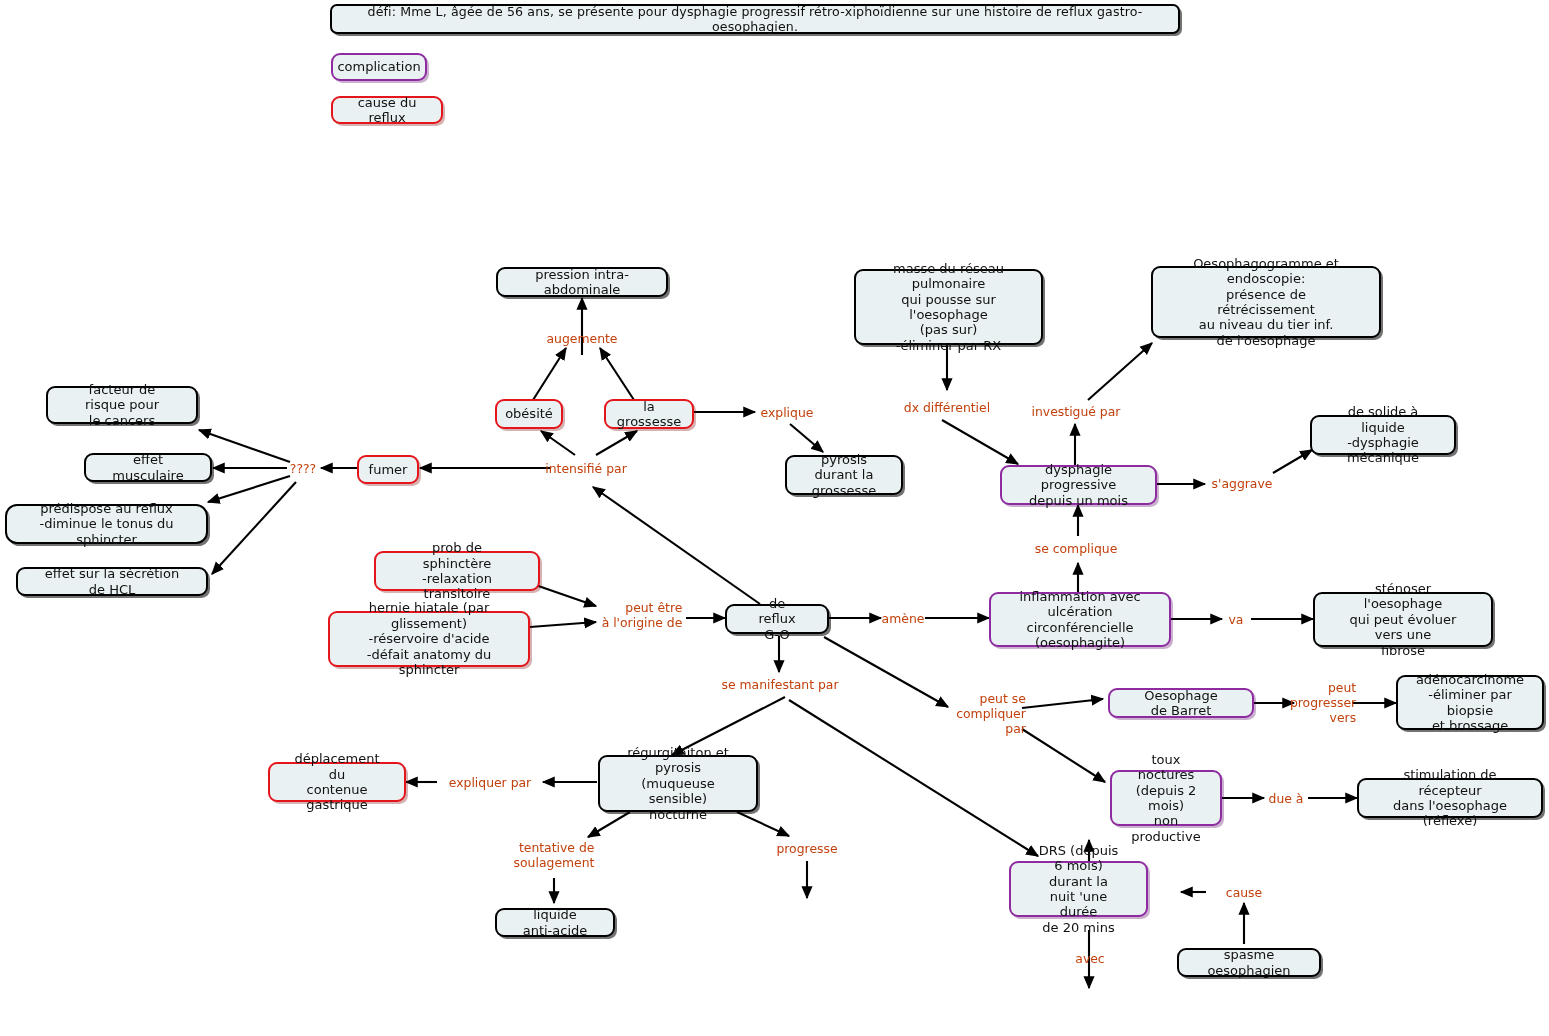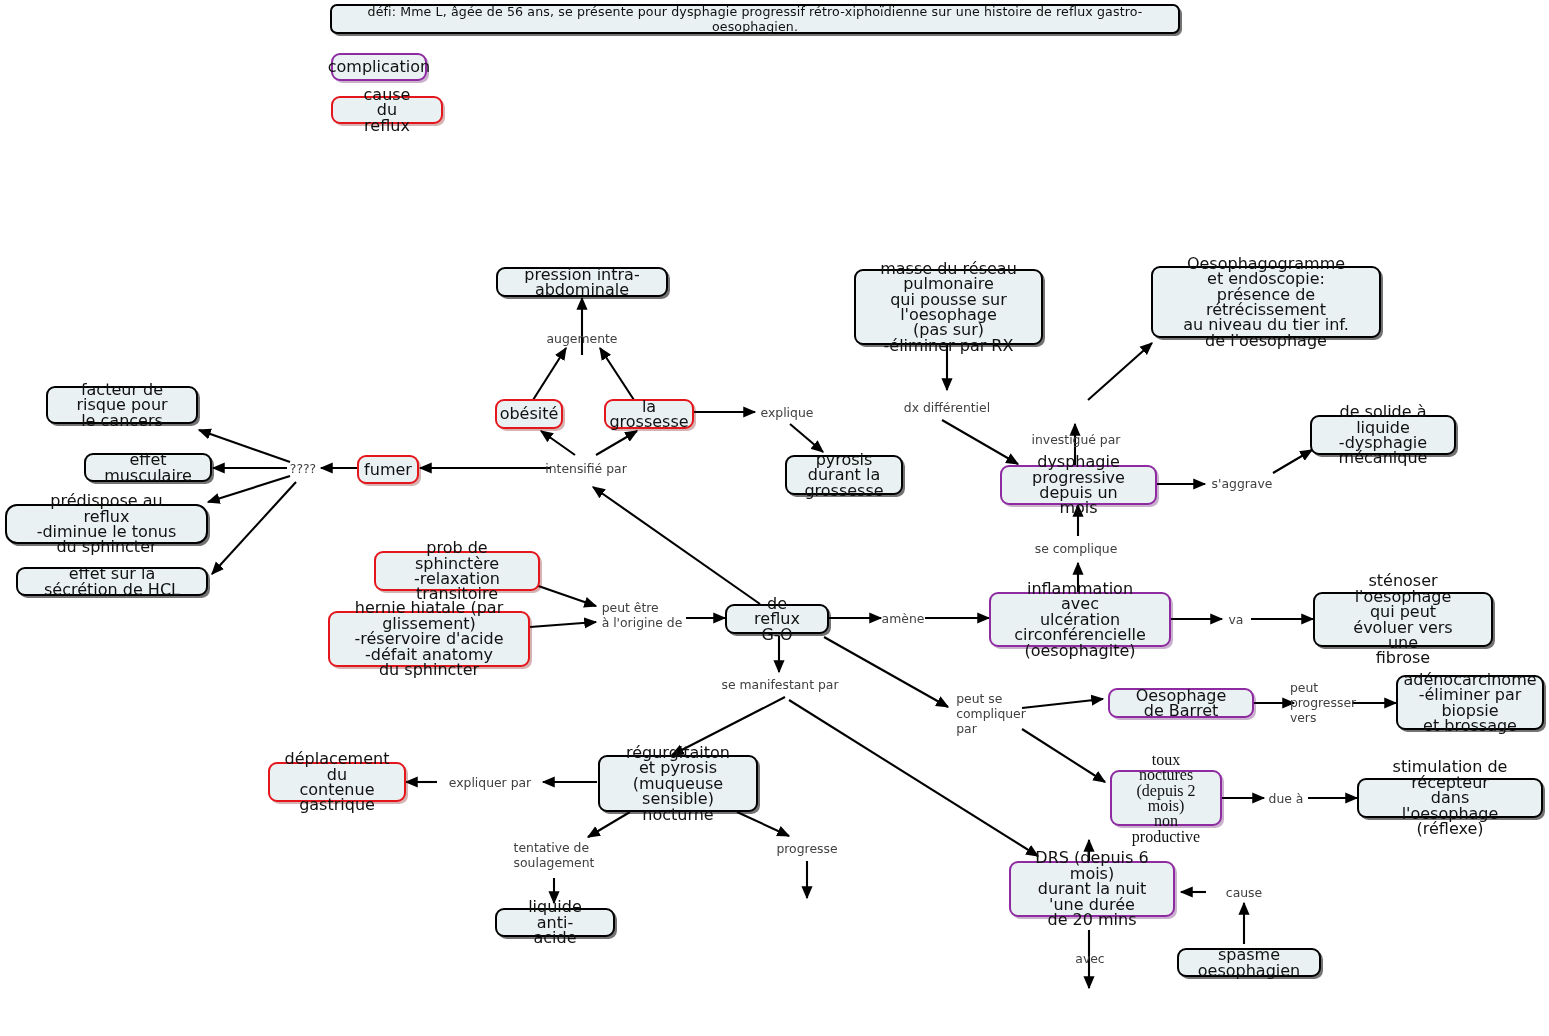--- a/index.html
+++ b/index.html
@@ -27,40 +27,40 @@
     box-sizing:border-box;
     background:#eaf1f3;
     border:2px solid #000000;
     border-radius:9px;
     box-shadow:2.5px 2.5px 0 -0.5px rgba(0,0,0,0.55);
     display:flex;
     align-items:center;
     justify-content:center;
     text-align:center;
     color:#111111;
-    font-size:16px;
+    font-size:13px;
     line-height:15.4px;
     padding:3px 24px;
     white-space:pre-line;
   }
   .node.red{border-color:#e4161c;box-shadow:2.5px 2.5px 0 -0.5px rgba(120,0,0,0.30);}
   .node.purple{border-color:#8e2ba1;box-shadow:2.5px 2.5px 0 -0.5px rgba(80,0,95,0.30);}
   .node.header{
     border-radius:7px;
     font-size:12.6px;
     letter-spacing:0.01em;
     padding:4px 10px;
   }
   
   .lbl{
     position:absolute;
     font-size:12.4px;
     line-height:15.2px;
-    color:#404040;
-    text-align:left;
+    color:#c2410c;
+    text-align:right;
     white-space:pre-line;
     transform:translateX(-50%);
   }
 </style>
 </head>
 <body>
 
 <div id="canvas">
 
   <svg id="edges" viewBox="0 0 1549 1036">
@@ -224,55 +224,55 @@
   <div class="node" style="left:1313px;top:592px;width:180px;height:55px;">sténoser l'oesophage
 qui peut évoluer vers une
 fibrose</div>
 
   <div class="node purple" style="left:1108px;top:688px;width:146px;height:30px;">Oesophage de Barret</div>
 
   <div class="node" style="left:1396px;top:675px;width:148px;height:55px;">adénocarcinome
 -éliminer par biopsie
 et brossage</div>
 
-  <div class="node purple" style="left:1110px;top:770px;width:112px;height:56px;font-family:Liberation Serif, serif;">toux noctures
+  <div class="node purple" style="left:1110px;top:770px;width:112px;height:56px;">toux noctures
 (depuis 2 mois)
 non productive</div>
 
   <div class="node" style="left:1357px;top:778px;width:186px;height:40px;">stimulation de récepteur
 dans l'oesophage (réflexe)</div>
 
   <div class="node red" style="left:268px;top:762px;width:138px;height:40px;">déplacement du
 contenue gastrique</div>
 
   <div class="node" style="left:598px;top:755px;width:160px;height:57px;">régurgitaiton et pyrosis
 (muqueuse sensible)
 nocturne</div>
 
   <div class="node" style="left:495px;top:908px;width:120px;height:29px;">liquide anti-acide</div>
 
 
-  <div class="node purple" style="left:1009px;top:861px;width:166px;height:56px;">DRS (depuis 6 mois)
+  <div class="node purple" style="left:1009px;top:861px;width:139px;height:56px;">DRS (depuis 6 mois)
 durant la nuit 'une durée
 de 20 mins</div>
 
   <div class="node" style="left:1177px;top:948px;width:144px;height:29px;">spasme oesophagien</div>
 
 
   <div class="lbl" style="left:582px;top:331px;">augemente</div>
 
   <div class="lbl" style="left:586px;top:461px;">intensifié par</div>
 
   <div class="lbl" style="left:303px;top:461px;">????</div>
 
   <div class="lbl" style="left:787px;top:405px;">explique</div>
 
   <div class="lbl" style="left:947px;top:400px;">dx différentiel</div>
 
-  <div class="lbl" style="left:1076px;top:404px;margin-top:28px;">investigué par</div>
+  <div class="lbl" style="left:1076px;top:404px;">investigué par</div>
 
   <div class="lbl" style="left:1242px;top:476px;">s'aggrave</div>
 
   <div class="lbl" style="left:1076px;top:541px;">se complique</div>
 
   <div class="lbl" style="left:642px;top:600px;">peut être
 à l'origine de</div>
 
   <div class="lbl" style="left:903px;top:611px;">amène</div>
 

